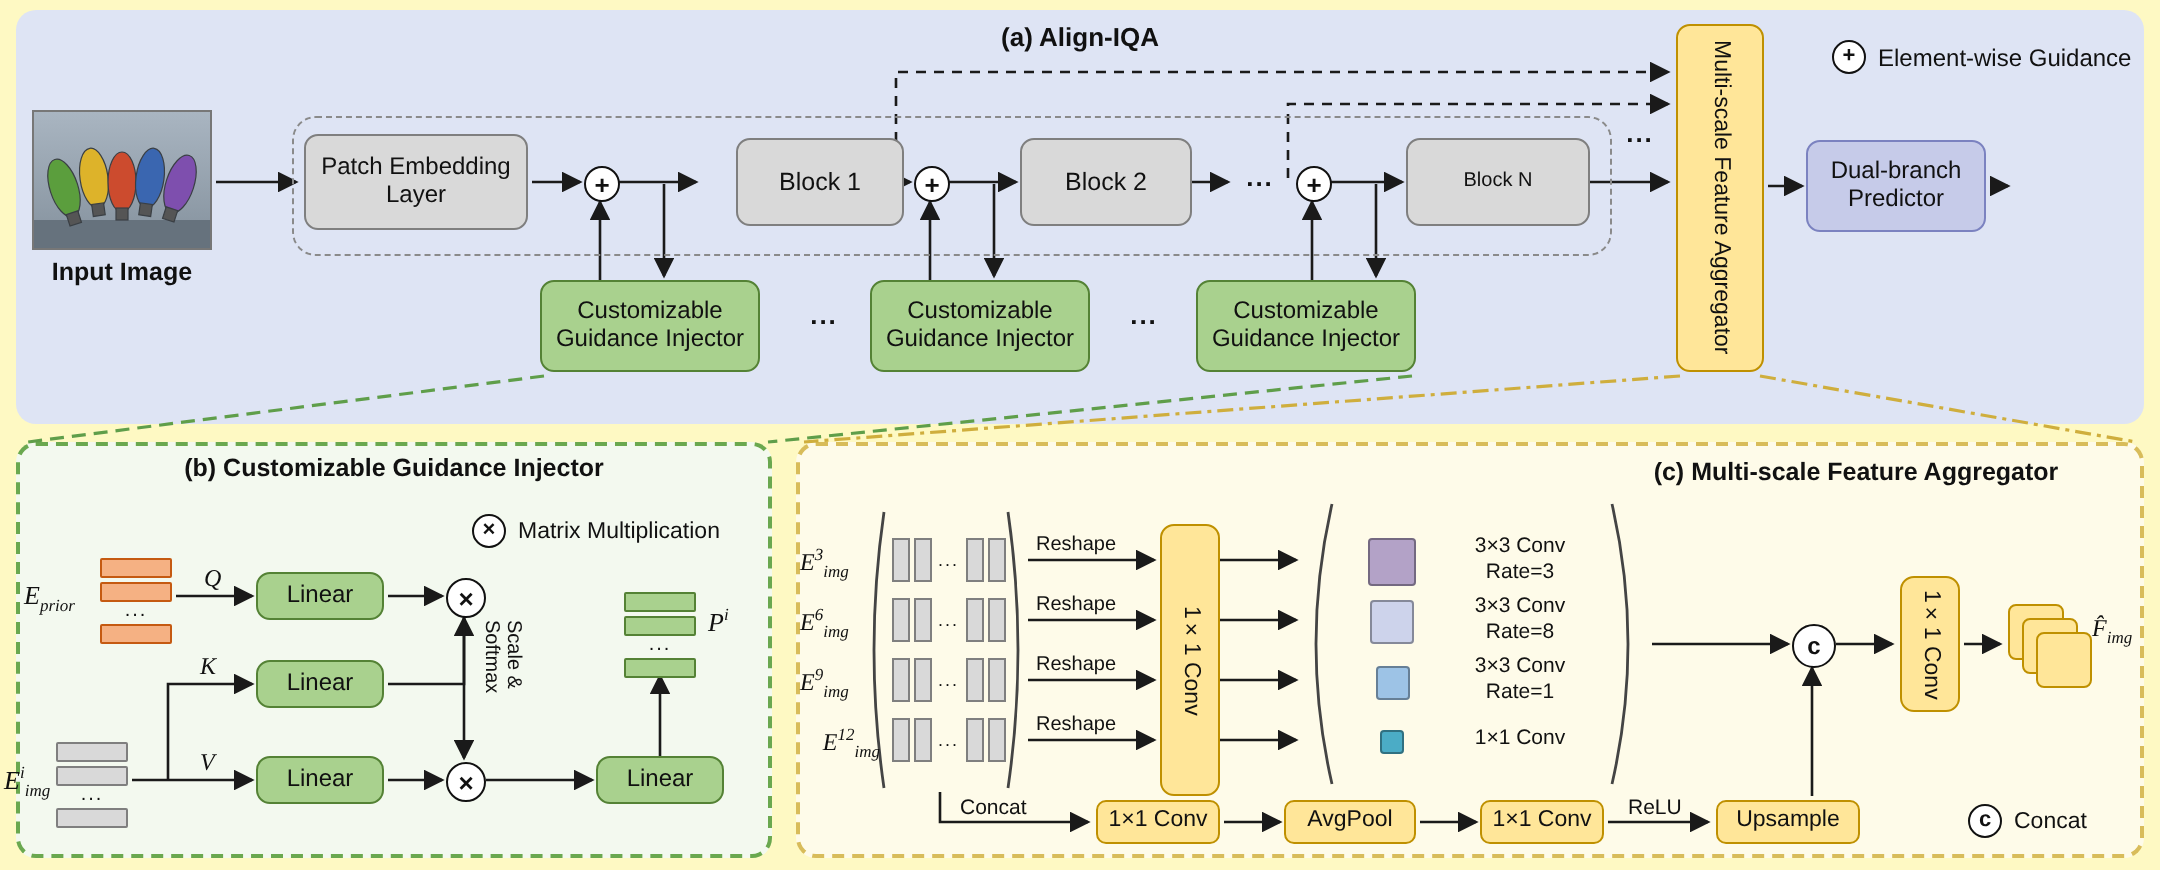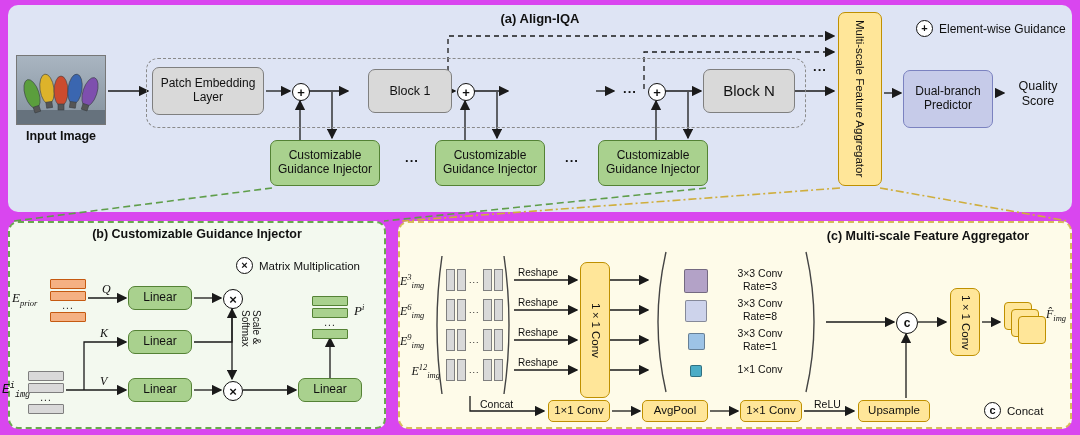--- a/index.html
+++ b/index.html
@@ -1,16 +1,16 @@
 <!DOCTYPE html>
 <html><head>
 <meta charset="utf-8">
 <style>
   html,body{margin:0;padding:0;background:#ffffff;}
-  .stage{position:relative;width:1080px;height:435px;background:#d946ef;
+  .stage{position:relative;width:1080px;height:435px;background:#fef9c3;
          font-family:"Liberation Sans",sans-serif;color:#111;overflow:hidden;}
   .abs{position:absolute;box-sizing:border-box;}
   .panel{position:absolute;box-sizing:border-box;border-radius:10px;}
   .box{position:absolute;box-sizing:border-box;display:flex;align-items:center;justify-content:center;
        text-align:center;border-radius:7px;line-height:1.15;}
   .gray{background:#d9d9d9;border:1.3px solid #7f7f7f;}
   .green{background:#a9d18e;border:1.3px solid #548235;}
   .yellow{background:#ffe699;border:1.3px solid #bf9000;}
   .lav{background:#c6cbe9;border:1.3px solid #7b82c0;}
   .vtext{writing-mode:vertical-rl;text-orientation:mixed;}
@@ -174,21 +174,24 @@
 
   <div class="abs lvl" style="left:146px;top:58px;width:660px;height:70px;border:1.5px dashed #8a8a8a;border-radius:12px;"></div>
 
   <div class="box gray lvl" style="left:152px;top:67px;width:112px;height:48px;font-size:12px;">
     <span>Patch Embedding Layer</span>
   </div>
 
   <div class="box gray lvl" style="left:350px;top:69px;width:84px;height:44px;font-size:12.5px;margin-left:18px;">
     <span>Block 1</span>
   </div>
-  <div class="box gray lvl" style="left:703px;top:69px;width:92px;height:44px;font-size:15px;">
+  <div class="box gray lvl" style="left:510px;top:69px;width:86px;height:44px;font-size:12.5px;">
+    <span>Block 2</span>
+  </div>
+  <div class="box gray lvl" style="left:703px;top:69px;width:92px;height:44px;font-size:10px;">
     <span>Block N</span>
   </div>
 
   <div class="op lvl" style="left:292px;top:83px;width:16px;height:16px;font-size:13px;">+</div>
   <div class="op lvl" style="left:457px;top:83px;width:16px;height:16px;font-size:13px;">+</div>
   <div class="op lvl" style="left:648px;top:83px;width:16px;height:16px;font-size:13px;">+</div>
 
   <div class="abs lvl" style="left:616px;top:81px;width:28px;text-align:center;font-size:13px;font-weight:700;letter-spacing:1px;">...</div>
   <div class="abs lvl" style="left:806px;top:59px;width:28px;text-align:center;font-size:13px;font-weight:700;letter-spacing:1px;">...</div>
 
@@ -201,47 +204,44 @@
   <div class="box green lvl" style="left:598px;top:140px;width:110px;height:46px;font-size:12px;">
     <span>Customizable Guidance Injector</span>
   </div>
   <div class="abs lvl" style="left:392px;top:150px;width:40px;text-align:center;font-size:13px;font-weight:700;letter-spacing:1px;">...</div>
   <div class="abs lvl" style="left:552px;top:150px;width:40px;text-align:center;font-size:13px;font-weight:700;letter-spacing:1px;">...</div>
 
   <div class="box yellow vtext lvl" style="left:838px;top:12px;width:44px;height:174px;font-size:11.5px;line-height:1.3;">
     <span>Multi-scale Feature Aggregator</span>
   </div>
 
-  <div class="box lav lvl" style="left:903px;top:70px;width:90px;height:58px;font-size:12px;">
+  <div class="box lav lvl" style="left:903px;top:70px;width:90px;height:46px;font-size:12px;">
     <span>Dual-branch Predictor</span>
   </div>
 
-  <div class="abs lvl" style="left:1006px;top:79px;width:64px;text-align:center;font-size:12.5px;line-height:1.2;">
-    <span>Quality Score</span>
-  </div>
 
   <div class="ttl lvl" style="left:8px;top:227px;width:378px;font-size:12.5px;">
     <span>(b) Customizable Guidance Injector</span>
   </div>
   <div class="legend lvl" style="left:236px;top:257px;">
     <span class="lgc">×</span>
     <span style="font-size:11.5px;">Matrix Multiplication</span>
   </div>
 
   <div class="abs math lvl" style="left:12px;top:290px;font-size:13px;">
     <span>E</span><sub>prior</sub>
   </div>
   <div class="stk orange lvl" style="left:50px;top:279px;">
     <div class="sbar"></div>
     <div class="sbar"></div>
     <div class="dots">...</div>
     <div class="sbar"></div>
   </div>
 
-  <div class="abs math lvl" style="left:2px;top:381px;font-size:13px;font-family:Liberation Mono, monospace;">
+  <div class="abs math lvl" style="left:2px;top:381px;font-size:13px;">
     <span>E</span><sup>i</sup><sub>img</sub>
   </div>
   <div class="stk grayb lvl" style="left:28px;top:371px;">
     <div class="sbar"></div>
     <div class="sbar"></div>
     <div class="dots">...</div>
     <div class="sbar"></div>
   </div>
 
   <div class="abs math lvl" style="left:102px;top:282px;font-size:12px;">Q</div>

